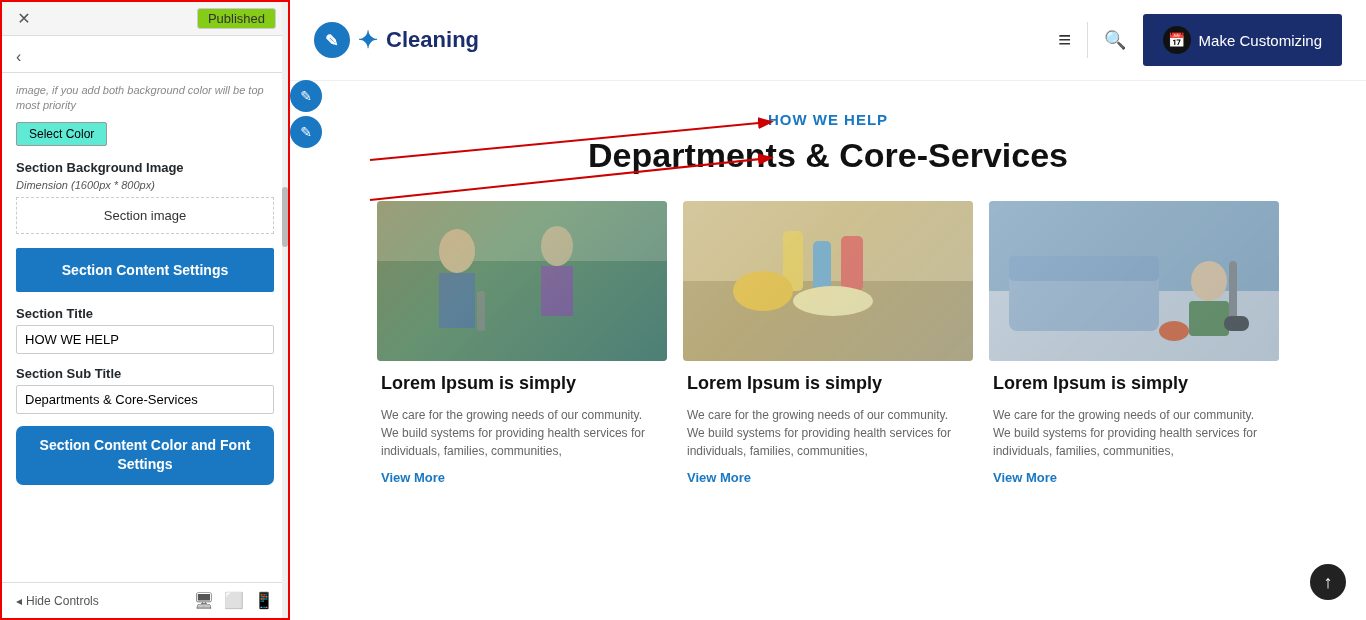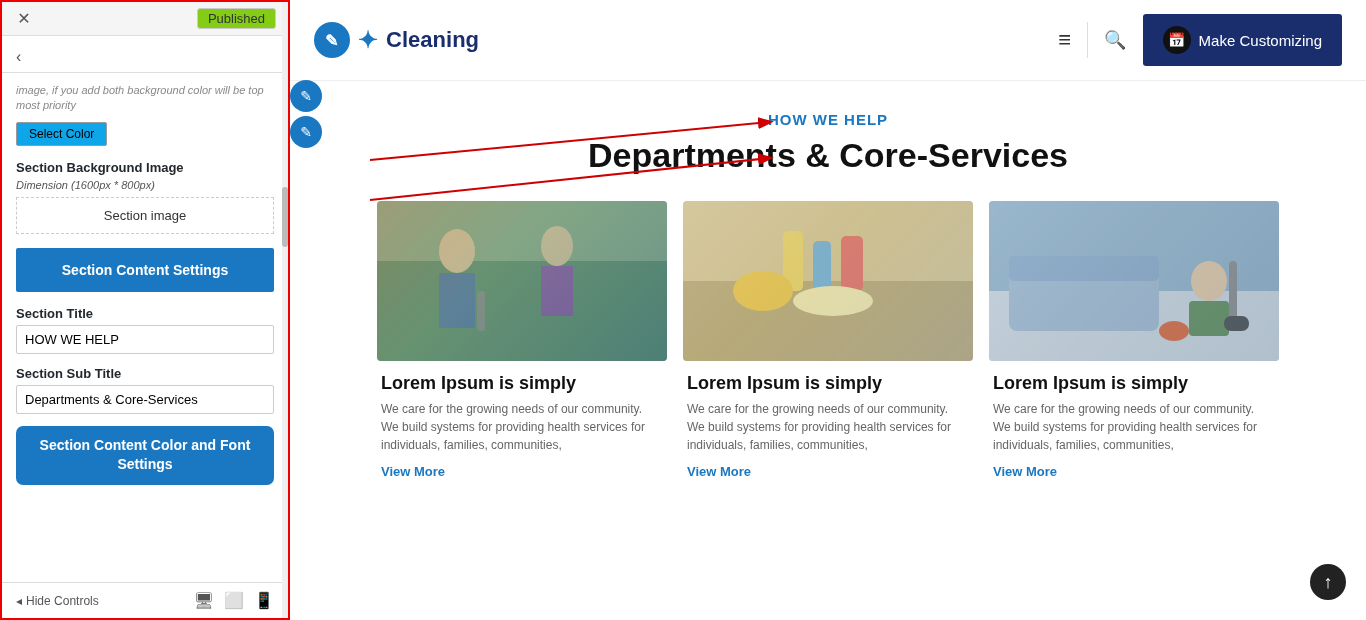--- a/index.html
+++ b/index.html
@@ -70,21 +70,21 @@
       font-size: 11px;
       color: #555;
       line-height: 1.4;
       margin-bottom: 8px;
       font-style: italic;
       opacity: 0.7;
     }
 
     .select-color-btn {
       border: 1px solid #999;
-      background: #0ea5e9;
+      background: #5eead4;
       padding: 4px 12px;
       cursor: pointer;
       font-size: 12px;
       border-radius: 2px;
       margin-bottom: 14px;
     }
 
     .section-label {
       font-weight: bold;
       font-size: 13px;
@@ -327,21 +327,21 @@
       display: flex;
       align-items: center;
       justify-content: center;
       overflow: hidden;
     }
     .card-img-1 { background: linear-gradient(135deg, #b5895a 0%, #7a9e7e 40%, #3a6e8a 100%); }
     .card-img-2 { background: linear-gradient(135deg, #e0d8c0 0%, #c8c090 40%, #a0b0c0 100%); }
     .card-img-3 { background: linear-gradient(135deg, #b0c8d8 0%, #90a8b8 40%, #6888a0 100%); }
 
     .card-body { padding: 12px 4px 4px; }
-    .card-title { font-size: 18px; font-weight: bold; color: #111; margin-bottom: 6px; }
+    .card-title { font-size: 18px; font-weight: bold; color: #111; margin-bottom: 12px; }
     .card-text { font-size: 12px; color: #666; line-height: 1.5; margin-bottom: 8px; }
     .view-more { color: #1a78c2; font-weight: bold; font-size: 13px; cursor: pointer; text-decoration: none; }
 
     
     .scroll-up-btn {
       position: absolute;
       bottom: 20px;
       right: 20px;
       width: 36px; height: 36px;
       background: #222;

